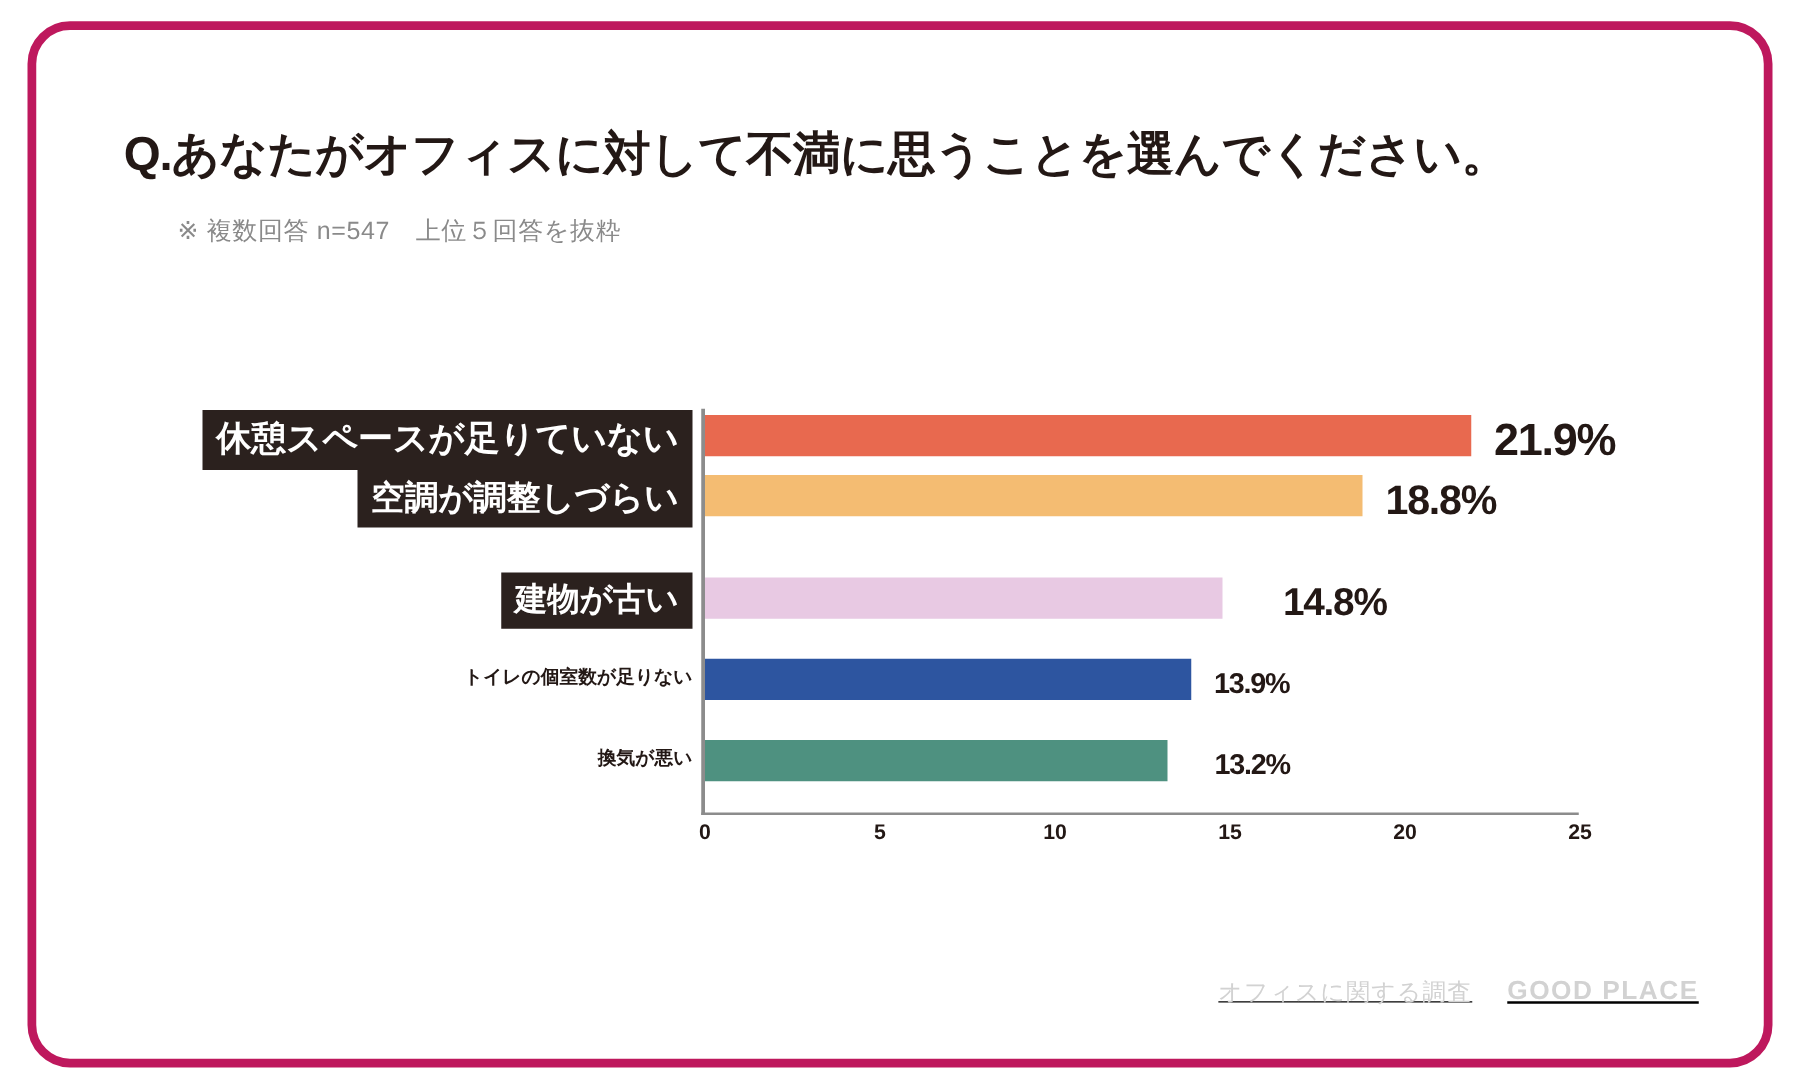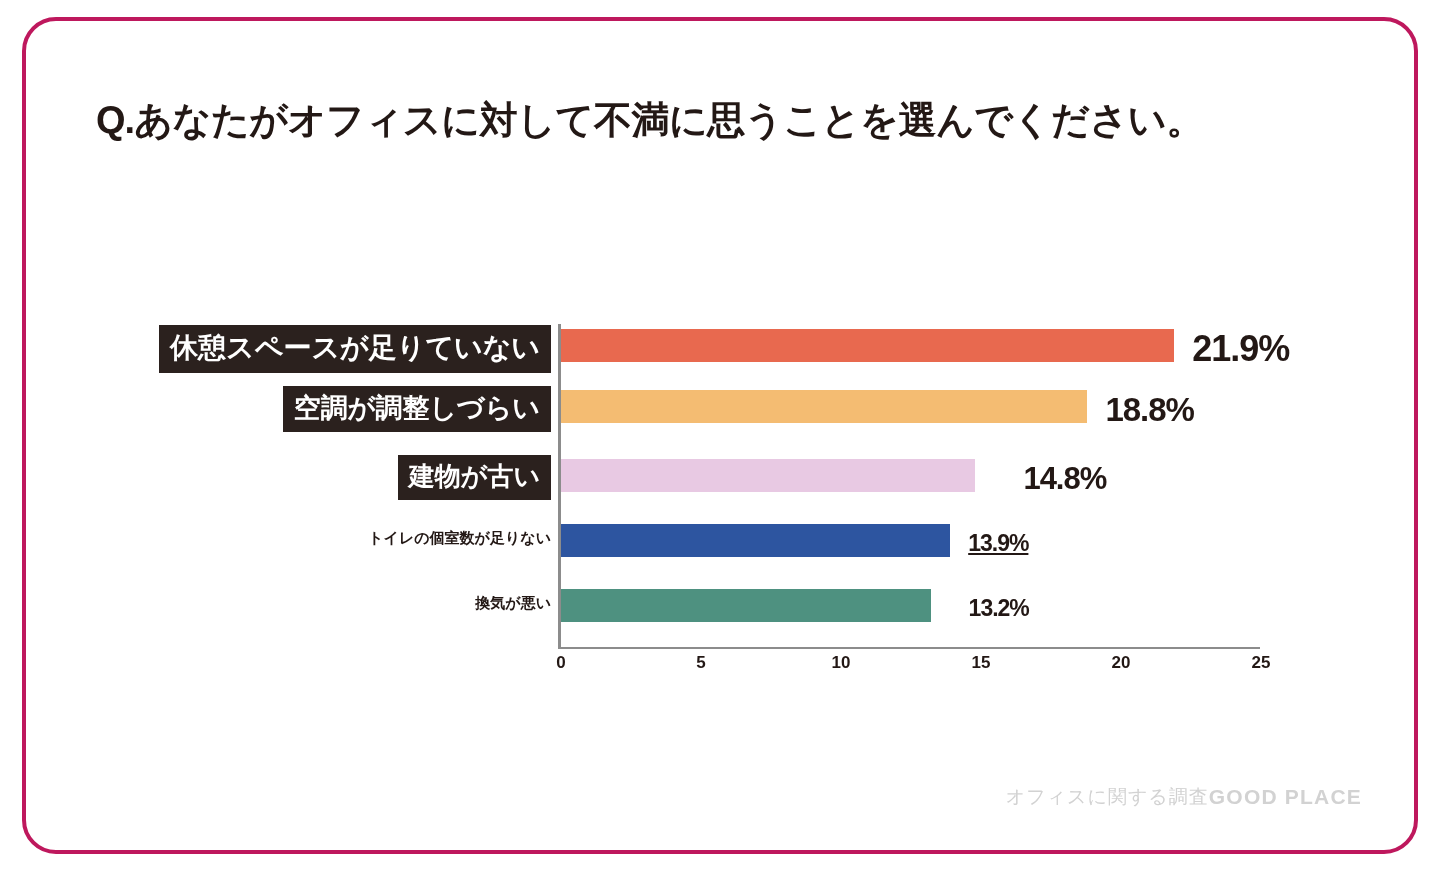--- a/index.html
+++ b/index.html
@@ -15,21 +15,21 @@
   }
 
   .slide-card {
     position: absolute;
     left: 22px;
     top: 17px;
     width: 1396px;
     height: 837px;
     box-sizing: border-box;
     background: #ffffff;
-    border: 4px solid #be185d;
+    border: 7px solid #be185d;
     border-radius: 34px;
   }
 
   
   .headline {
     position: absolute;
     left: 70px;
     top: 74px;
     font-size: 38px;
     font-weight: 700;
@@ -125,21 +125,23 @@
     color: #231815;
     transform: translateX(-50%);
   }
 
   
   .footer {
     position: absolute;
     right: 52px;
     bottom: 40px;
     display: flex;
-    align-items: center;
+    align-items: flex-start;
+    gap: 28px;
+    text-decoration: underline;
   }
   .footer-survey {
     font-size: 19px;
     color: #d2d2d2;
     letter-spacing: 1px;
     white-space: nowrap;
   }
   .footer-brand {
     font-size: 21px;
     color: #d2d2d2;
@@ -148,52 +150,53 @@
     white-space: nowrap;
   }
 </style>
 </head>
 <body>
 
 <div class="slide-card">
 
   <div class="headline"><span class="q-mark">Q.</span><span>あなたがオフィスに対して不満に思うことを選んでください。</span></div>
 
+  <div class="subnote">※ 複数回答 n=547　上位５回答を抜粋</div>
 
   <div class="chart">
     <div class="axis-line-v"></div>
     <div class="axis-line-h"></div>
     <div id="chart-rows">
         <div class="row" style="top: 303px; width: 1392px;">
           <div class="cat-wrap">
             <div class="cat-label hl" style="font-size: 28px; top: 1px;">休憩スペースが足りていない</div>
           </div>
           <div class="bar" style="width: 613.2px; background: rgb(232, 105, 79);"></div>
           <div class="bar-value" style="left: 1166.2px; font-size: 36px; top: 4px;">21.9%</div>
         </div>
-        <div class="row" style="top: 364px; width: 1408px;">
+        <div class="row" style="top: 351px; width: 1408px;">
           <div class="cat-wrap">
             <div class="cat-label hl" style="font-size: 27px; top: 1px;">空調が調整しづらい</div>
           </div>
           <div class="bar" style="width: 526.4px; background: rgb(244, 188, 114);"></div>
           <div class="bar-value" style="left: 1079.4px; font-size: 33px; top: 5.5px;">18.8%</div>
         </div>
         <div class="row" style="top: 433px; width: 1285px;">
           <div class="cat-wrap">
             <div class="cat-label hl" style="font-size: 26px; top: 1px;">建物が古い</div>
           </div>
           <div class="bar" style="width: 414.4px; background: rgb(232, 201, 227);"></div>
           <div class="bar-value" style="left: 967.4px; font-size: 31px; top: 6.5px; margin-left: 30px;">14.8%</div>
         </div>
         <div class="row" style="top: 498px; width: 1119px; padding-left: 13px;">
           <div class="cat-wrap">
             <div class="cat-label" style="font-size: 15px; top: 10px;">トイレの個室数が足りない</div>
           </div>
           <div class="bar" style="width: 389.2px; background: rgb(45, 85, 160);"></div>
-          <div class="bar-value" style="left: 942.2px; font-size: 23px; top: 10.5px; text-decoration: underline;">13.9%</div>
+          <div class="bar-value" style="left: 942.2px; font-size: 23px; top: 10.5px;">13.9%</div>
         </div>
         <div class="row" style="top: 563px; width: 1176px;">
           <div class="cat-wrap">
             <div class="cat-label" style="font-size: 15px; top: 10px;">換気が悪い</div>
           </div>
           <div class="bar" style="width: 369.6px; background: rgb(78, 145, 128);"></div>
           <div class="bar-value" style="left: 922.6px; font-size: 23px; top: 10.5px; margin-left: 20px;">13.2%</div>
         </div>
       </div>
     <div id="chart-ticks">

